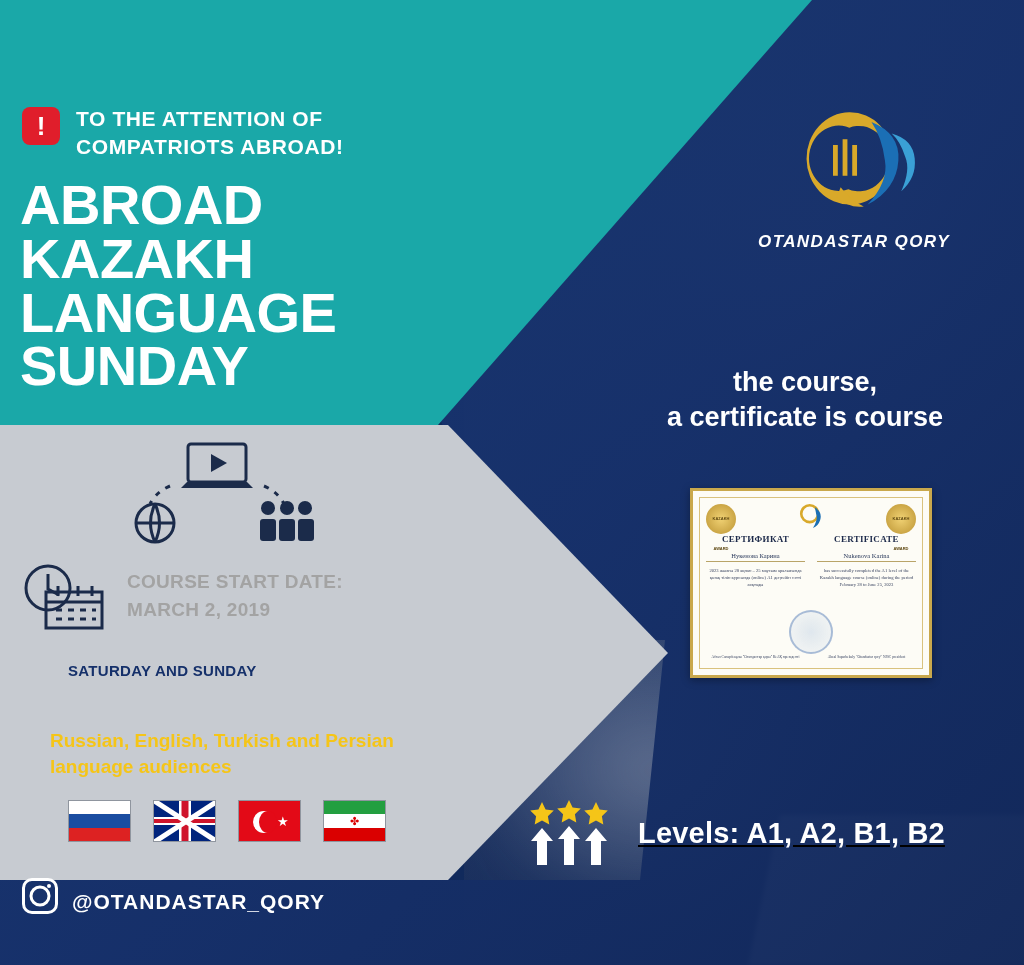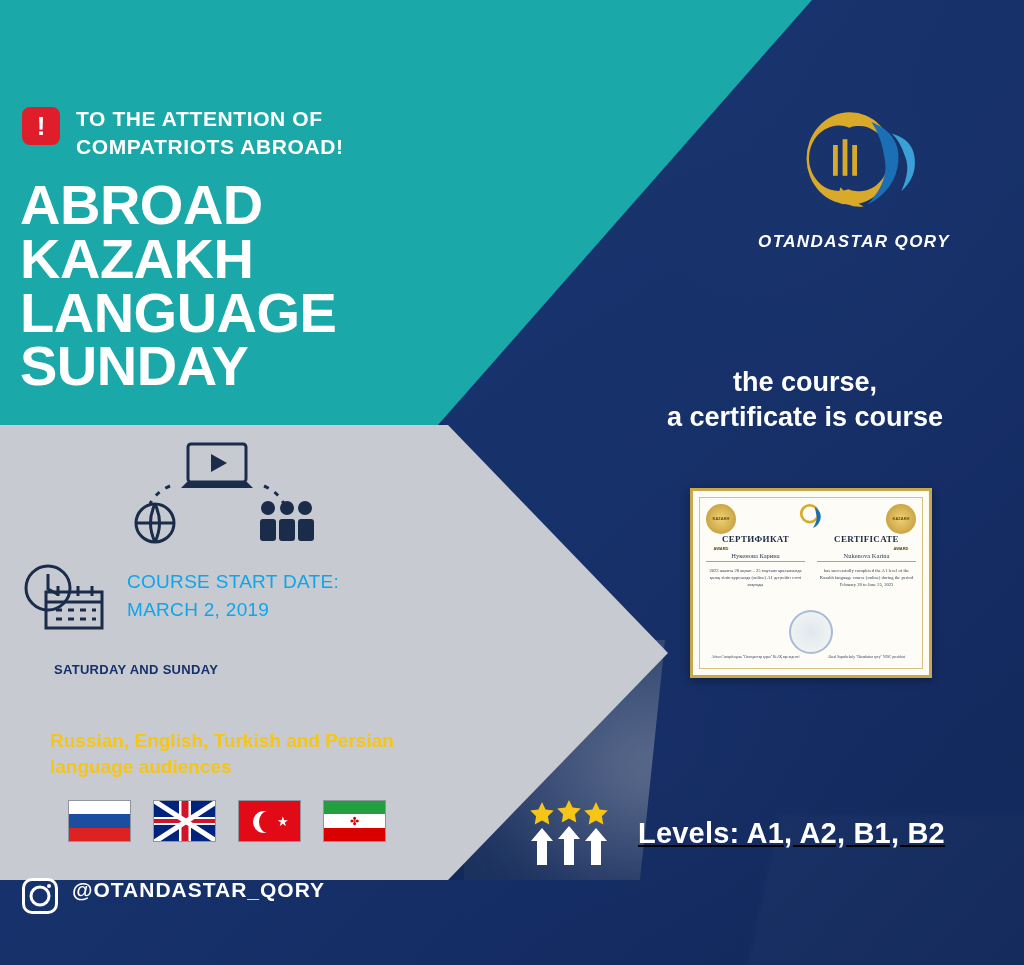--- a/index.html
+++ b/index.html
@@ -145,38 +145,38 @@
     width: 44px; height: 44px; border-radius: 50%;
     border: 2px solid rgba(80,120,180,0.45);
     background: radial-gradient(circle, rgba(120,160,210,0.22), rgba(120,160,210,0.05));
   }
 
   
   .icon-group { position: absolute; left: 125px; top: 438px; width: 190px; height: 115px; }
 
   
   .date-row { position: absolute; left: 18px; top: 560px; display: flex; align-items: center; gap: 14px; }
-  .date-text { color: #0ea5e9; font-weight: normal; font-size: 19px; line-height: 1.45; letter-spacing: 0.3px; }
+  .date-text { color: #a3a3a3; font-weight: bold; font-size: 19px; line-height: 1.45; letter-spacing: 0.3px; }
   .weekend {
-    position: absolute; left: 54px; top: 662px;
-    color: #15306a; font-weight: bold; font-size: 13px; letter-spacing: 0.3px;
+    position: absolute; left: 68px; top: 662px;
+    color: #15306a; font-weight: bold; font-size: 15px; letter-spacing: 0.3px;
   }
   .langs {
     position: absolute; left: 50px; top: 728px; width: 380px;
     color: #f5c518; font-weight: bold; font-size: 19px; line-height: 1.35;
   }
   .flags { position: absolute; left: 68px; top: 800px; display: flex; gap: 22px; }
   .flag { width: 63px; height: 42px; border: 1px solid #8f959e; overflow: hidden; position: relative; background: #fff; }
 
   
   .levels-row { position: absolute; left: 528px; top: 800px; display: flex; align-items: center; gap: 28px; text-decoration: underline; }
   .levels-text { color: #fff; font-size: 29px; font-weight: bold; letter-spacing: 0.2px; }
 
   
-  .insta { position: absolute; left: 22px; top: 878px; display: flex; align-items: flex-start; gap: 14px; }
+  .insta { position: absolute; left: 22px; top: 878px; display: flex; align-items: flex-end; gap: 14px; }
   .insta-text { color: #fff; font-size: 21px; font-weight: bold; letter-spacing: 1px; }
   .ig-box { width: 36px; height: 36px; border: 3px solid #fff; border-radius: 10px; position: relative; }
   .ig-box::after {
     content: ""; position: absolute; left: 50%; top: 50%; transform: translate(-50%,-50%);
     width: 15px; height: 15px; border: 3px solid #fff; border-radius: 50%;
   }
   .ig-dot { position: absolute; right: 4px; top: 3px; width: 4px; height: 4px; background: #fff; border-radius: 50%; }
 </style>
 </head>
 <body>

